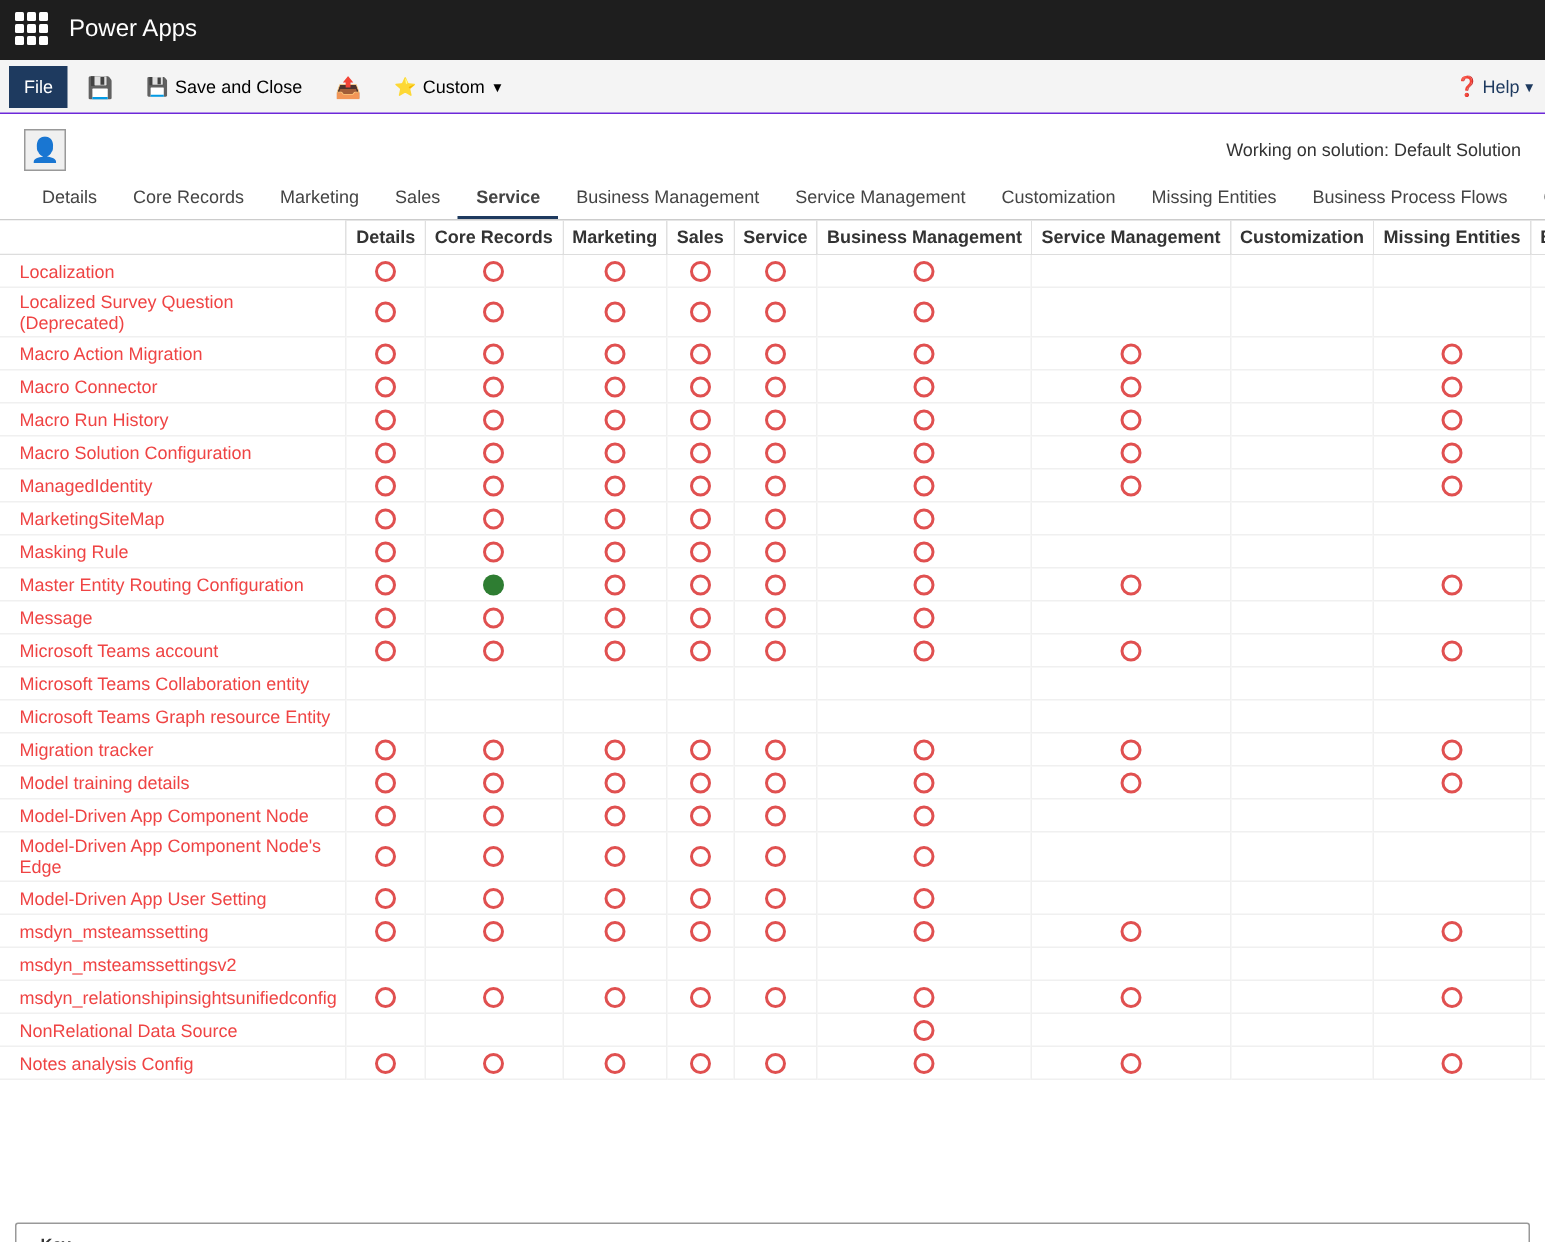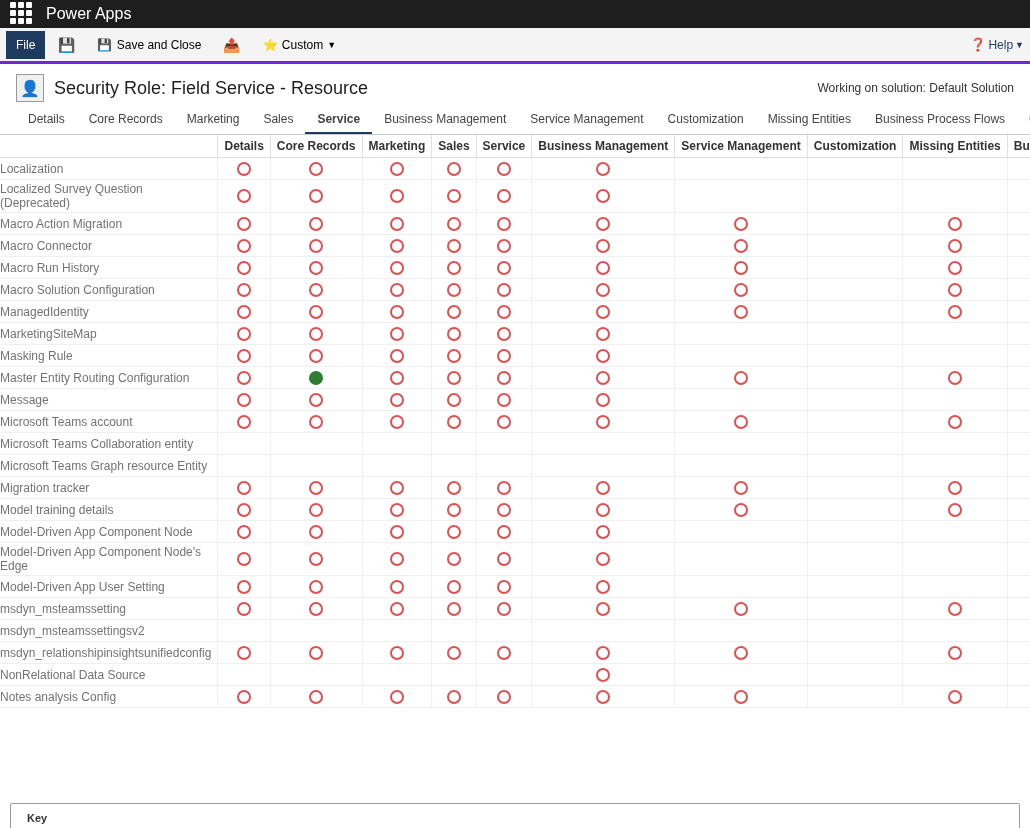--- a/index.html
+++ b/index.html
@@ -1,38 +1,38 @@
 <!DOCTYPE html>
 <html><head>
   <meta charset="utf-8">
   <style>
     * { box-sizing: border-box; margin: 0; padding: 0; }
     body { font-family: 'Segoe UI', Arial, sans-serif; font-size: 12px; background: #fff; width: 1030px; height: 828px; overflow: hidden; }
 
     
     .top-bar {
       background: #1e1e1e;
-      height: 28px;
+      height: 40px;
       display: flex;
       align-items: center;
       padding: 0 10px;
       color: #fff;
     }
     .waffle-icon {
       width: 24px; height: 24px;
       display: grid; grid-template-columns: repeat(3,6px); grid-template-rows: repeat(3,6px);
       gap: 2px; margin-right: 12px; cursor: pointer;
     }
     .waffle-icon span { background: #fff; border-radius: 1px; }
     .app-title { font-size: 16px; font-weight: 300; color: #fff; }
 
     
     .toolbar {
       background: #f4f4f4;
-      border-bottom: 3px solid #6d28d9;
+      border-bottom: 1px solid #6d28d9;
       height: 36px;
       display: flex;
       align-items: center;
       padding: 0 6px;
       gap: 4px;
     }
     .toolbar-btn-file {
       background: #1e3a5f;
       color: #fff;
       border: none;
@@ -125,21 +125,21 @@
       z-index: 10;
     }
     thead th:first-child { text-align: left; }
     tbody tr { border-bottom: 1px solid #f0f0f0; }
     tbody td {
       padding: 2px 6px;
       text-align: center;
       border-right: 1px solid #f0f0f0;
       height: 22px;
     }
-    tbody td:first-child { text-align: left; color: #737373; padding-left: 0; }
+    tbody td:first-child { text-align: left; color: #ef4444; padding-left: 13px; }
 
     
     .circle-none {
       display: inline-block;
       width: 14px; height: 14px;
       border-radius: 50%;
       border: 2px solid #e05050;
       background: transparent;
       vertical-align: middle;
     }
@@ -210,21 +210,20 @@
   <button class="help-btn">
     <span style="font-size:13px;">❓</span>
     <span>Help</span>
     <span style="font-size:9px;">▼</span>
   </button>
 </div>
 
 <div class="page-header">
   <div class="page-header-left">
     <div class="avatar-icon">👤</div>
-    <span class="page-title">Security Role: Field Service - Resource</span>
   </div>
   <span class="working-on">Working on solution: Default Solution</span>
 </div>
 
 <div class="tabs-bar">
   <div class="tab">Details</div>
   <div class="tab">Core Records</div>
   <div class="tab">Marketing</div>
   <div class="tab">Sales</div>
   <div class="tab active">Service</div>

